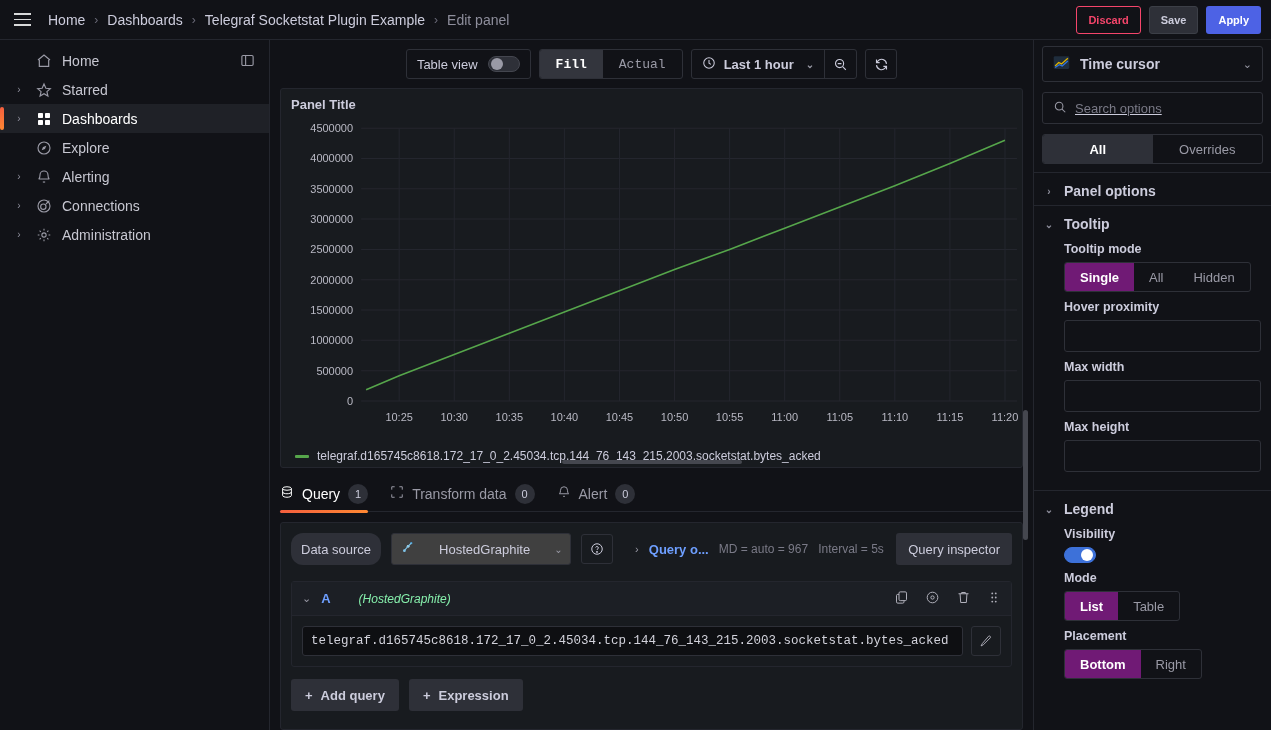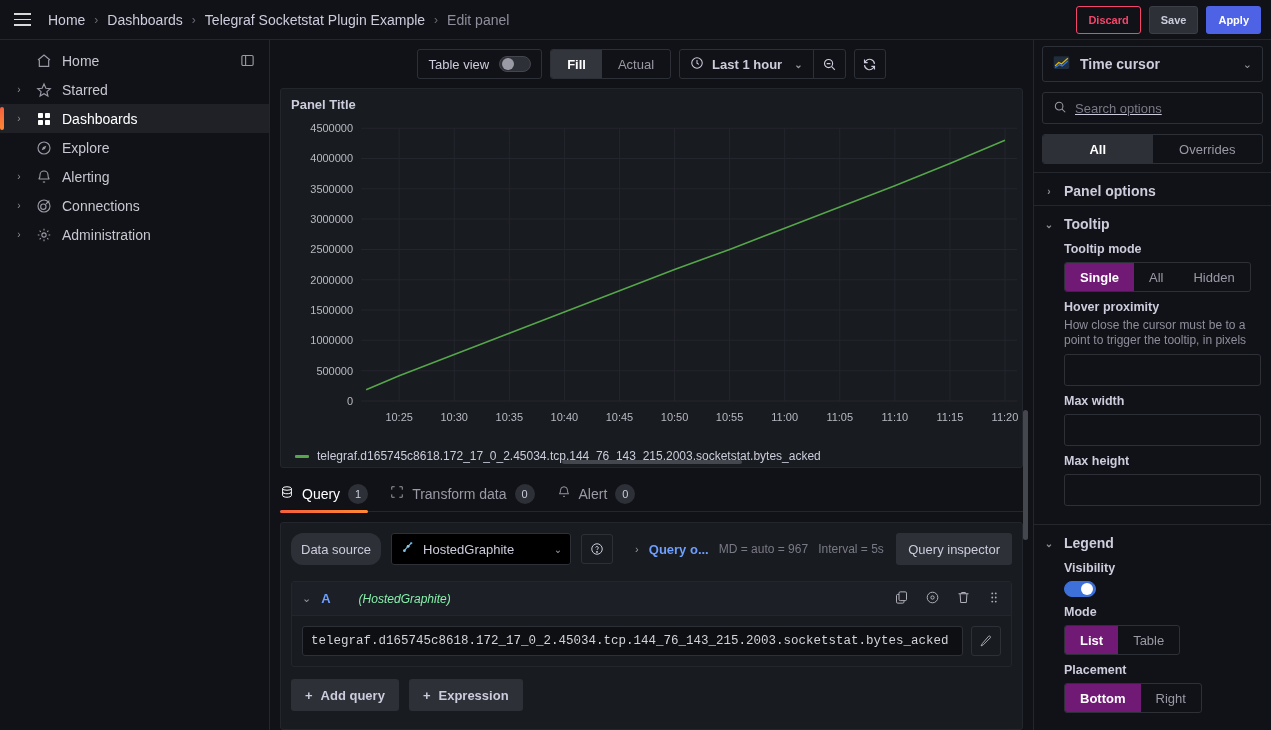--- a/index.html
+++ b/index.html
@@ -67,21 +67,21 @@
   }
   .toggle { width: 32px; height: 16px; border-radius: 9px; background: #2e3038;
             border: 1px solid #44464f; position: relative; }
   .toggle::after { content: ""; position: absolute; left: 2px; top: 1px; width: 12px; height: 12px;
                    border-radius: 50%; background: #9a9aa6; }
   .toggle.on { background: #3d71d9; border-color: #3d71d9; }
   .toggle.on::after { left: auto; right: 2px; background: #fff; }
 
   .segmented { display: flex; border: 1px solid #2e3038; border-radius: 3px; overflow: hidden; height: 30px; }
   .seg { padding: 0 16px; display: flex; align-items: center; font-size: 13px; color: #9a9aa6;
-         cursor: pointer; background: transparent; }
+         cursor: pointer; background: transparent; font-family: Liberation Mono, monospace; }
   .seg.sel { background: #33353d; color: #fff; font-weight: 600; }
 
   .timegroup { display: flex; height: 30px; border: 1px solid #2e3038; border-radius: 3px; overflow: hidden; }
   .timepick { display: flex; align-items: center; gap: 8px; padding: 0 10px; color: #ccccdc;
               font-weight: 600; font-size: 13px; cursor: pointer; }
   .tg-btn { width: 32px; display: flex; align-items: center; justify-content: center;
             border-left: 1px solid #2e3038; color: #ccccdc; cursor: pointer; }
   .icon-btn { width: 32px; height: 30px; display: flex; align-items: center; justify-content: center;
               border: 1px solid #2e3038; border-radius: 3px; color: #ccccdc; cursor: pointer; }
 
@@ -107,22 +107,22 @@
   .qtab.active::after { content: ""; position: absolute; left: 0; right: 0; bottom: -1px; height: 3px;
                         border-radius: 2px; background: linear-gradient(90deg, #f55f3e, #ff8833); }
   .badge { min-width: 20px; height: 20px; padding: 0 6px; border-radius: 10px; background: #2e3038;
            color: #ccccdc; font-size: 11px; display: flex; align-items: center; justify-content: center; }
 
   .qeditor { background: #181b1f; border: 1px solid #24262e; border-radius: 3px; margin-top: 10px;
              padding: 10px; flex: 1; }
   .dsrow { display: flex; align-items: center; gap: 10px; height: 32px; }
   .dslabel { background: #2e3038; border-radius: 12px; padding: 0 10px; height: 32px;
              display: flex; align-items: center; font-size: 13px; color: #ccccdc; }
-  .dspicker { display: flex; align-items: center; gap: 8px; width: 180px; height: 32px;
-              border: 1px solid #2e3038; border-radius: 3px; padding: 0 8px; background: #000000;
+  .dspicker { display: flex; align-items: center; gap: 24px; width: 180px; height: 32px;
+              border: 1px solid #2e3038; border-radius: 3px; padding: 0 8px; background: #404040;
               cursor: pointer; font-size: 13px; }
   .dspicker .caret { margin-left: auto; color: #9a9aa6; font-size: 10px; }
   .qopts { display: flex; align-items: center; gap: 10px; margin-left: 12px; }
   .qopts-link { color: #6e9fff; font-size: 13px; font-weight: 600; cursor: pointer; }
   .qopts-meta { color: #7a7a87; font-size: 12px; }
   .qinspector { margin-left: auto; background: #2e3038; border-radius: 3px; height: 32px;
                 display: flex; align-items: center; padding: 0 12px; font-size: 13px;
                 color: #ccccdc; cursor: pointer; }
 
   .qrow { margin-top: 16px; border: 1px solid #24262e; border-radius: 3px; background: #181b1f; }
@@ -577,21 +577,20 @@
             <div class="opt-label">Tooltip mode</div>
             <div class="opt-seg">
               <div class="s sel">Single</div>
               <div class="s">All</div>
               <div class="s">Hidden</div>
             </div>
           </div>
 
           <div class="opt-field">
             <div class="opt-label">Hover proximity</div>
-            <div class="opt-desc">How close the cursor must be to a point to trigger the tooltip, in pixels</div>
             <div class="opt-input"></div>
           </div>
 
           <div class="opt-field">
             <div class="opt-label">Max width</div>
             <div class="opt-input"></div>
           </div>
 
           <div class="opt-field">
             <div class="opt-label">Max height</div>

